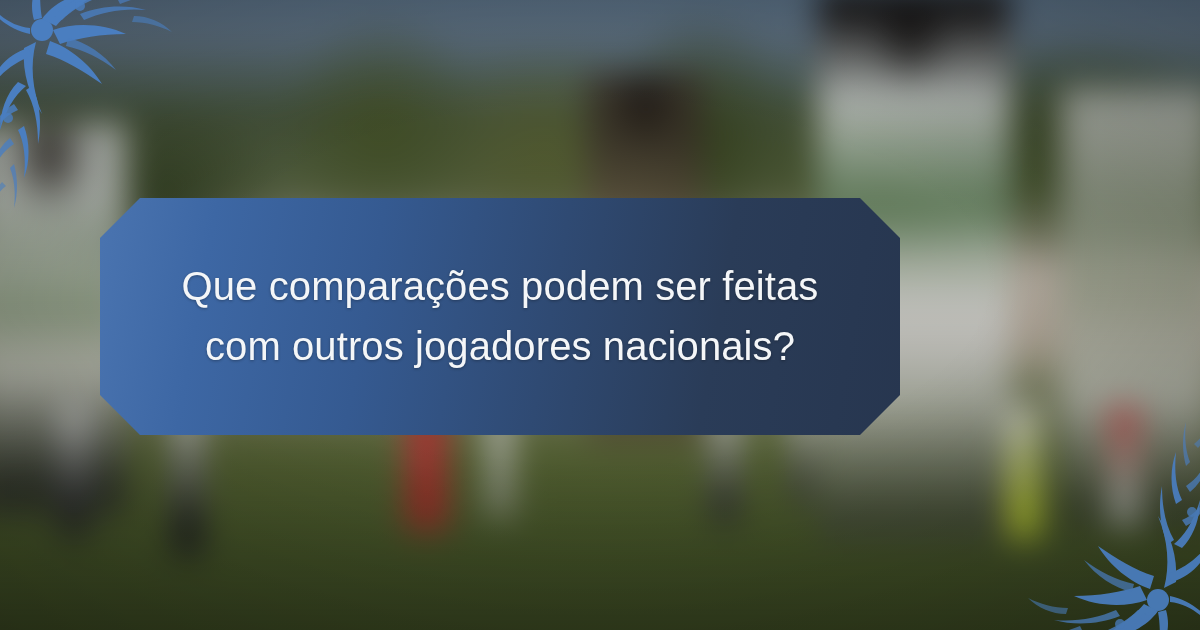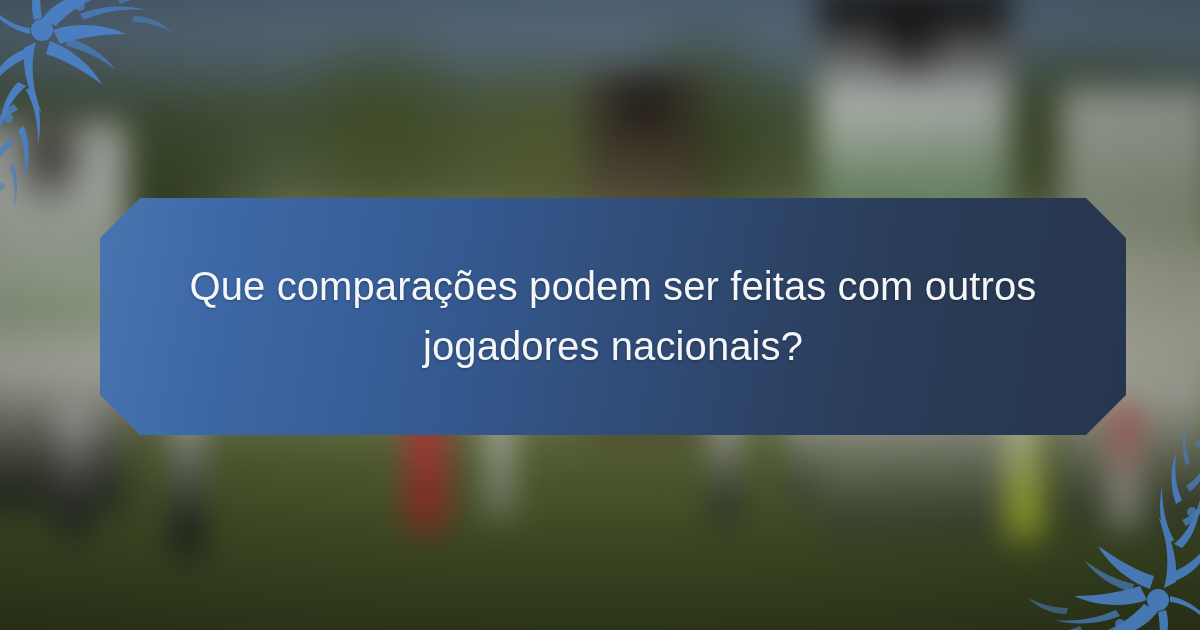--- a/index.html
+++ b/index.html
@@ -127,21 +127,21 @@
     right: -16px; bottom: -14px;
     transform: rotate(180deg);
     opacity: .92;
   }
 
   
   .banner {
     position: absolute;
     left: 100px;
     top: 198px;
-    width: 1026px;
+    width: 800px;
     height: 237px;
     background: linear-gradient(100deg,
       #4a74b0 0%,
       #3d67a4 14%,
       #355a91 34%,
       #2f4a73 56%,
       #2a3c58 76%,
       #27364f 100%);
     clip-path: polygon(
       40px 0, calc(100% - 40px) 0,

